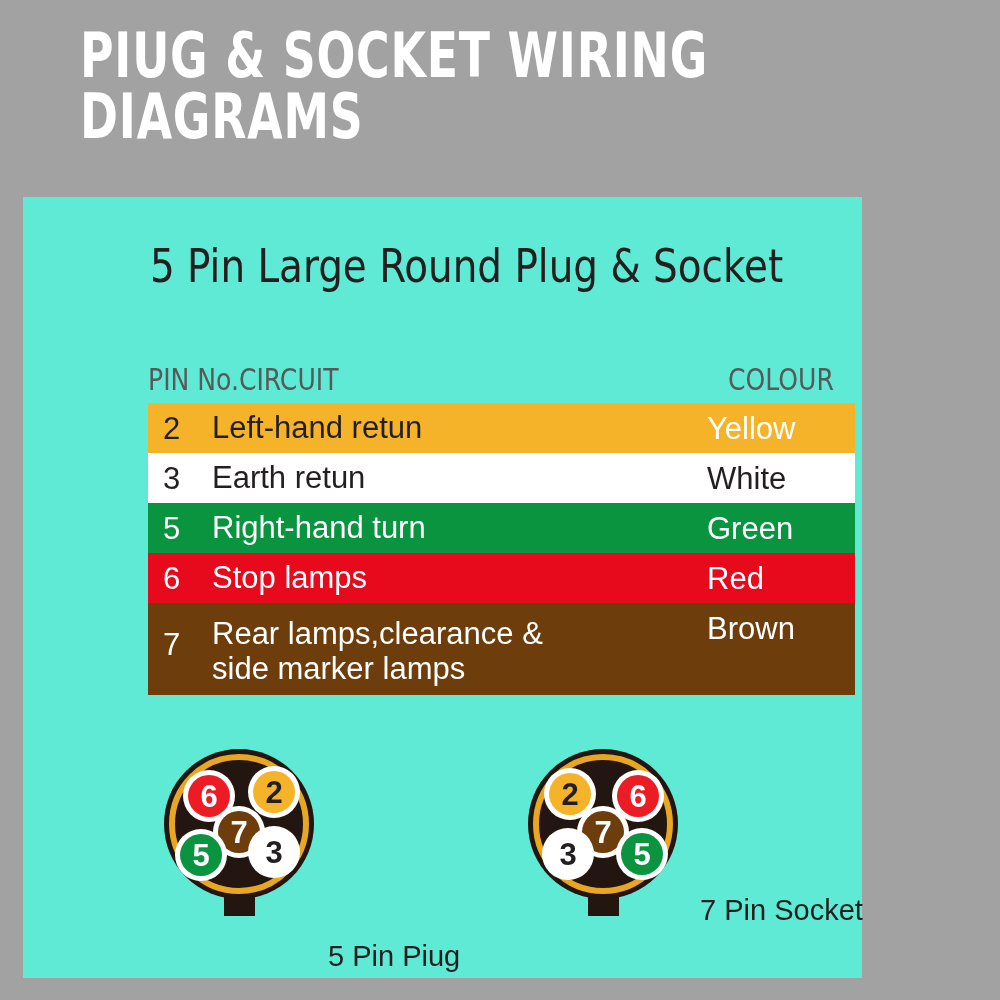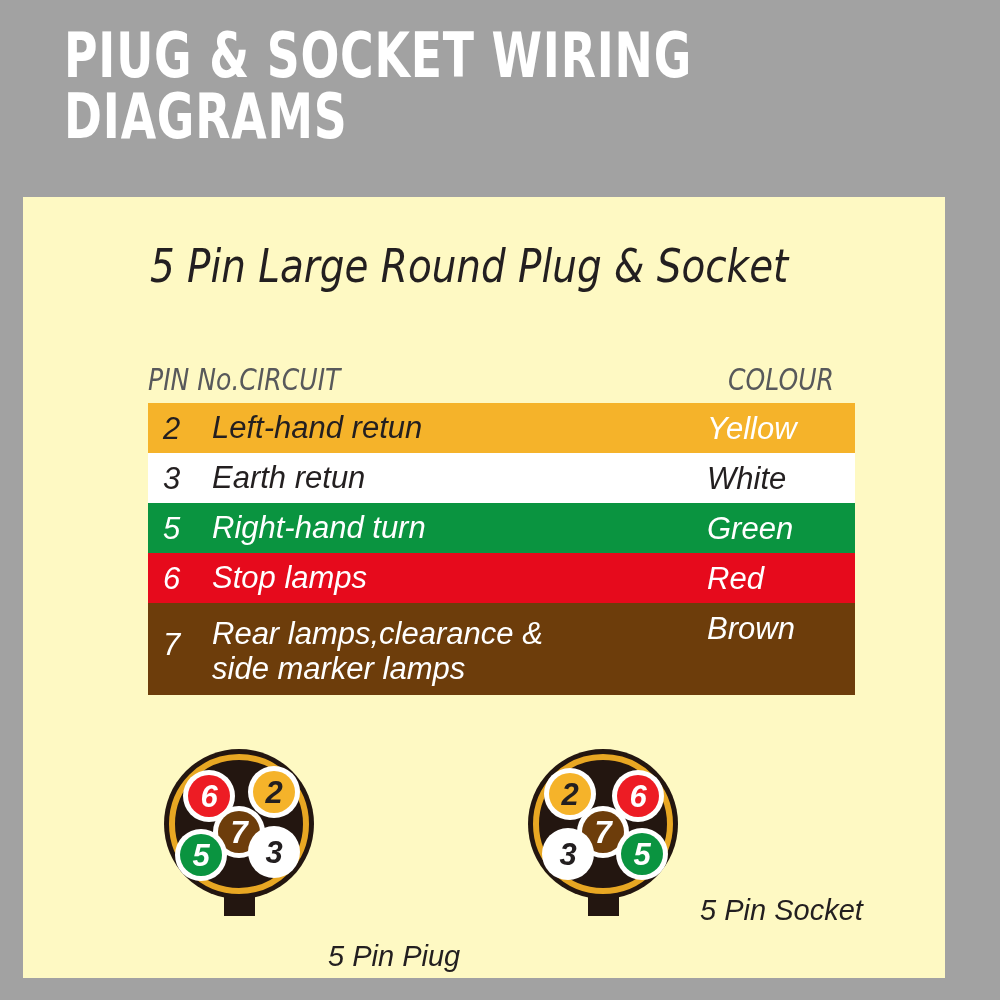--- a/index.html
+++ b/index.html
@@ -16,44 +16,43 @@
   }
 
   
   #banner {
     position: absolute;
     left: 0;
     top: 0;
     width: 1000px;
     height: 197px;
     box-sizing: border-box;
-    padding: 26px 0 0 64px;
+    padding: 26px 0 0 80px;
   }
   #banner-title {
     color: #ffffff;
     font-family: "DejaVu Sans Condensed", "Liberation Sans Narrow", "Liberation Sans", sans-serif;
     font-size: 62px;
     font-weight: 700;
     line-height: 0.98;
     letter-spacing: 1px;
     transform: scaleX(0.82);
     transform-origin: left top;
     white-space: pre-line;
     margin: 0;
   }
 
   
   #card {
     position: absolute;
     left: 23px;
     top: 197px;
-    width: 922px;
+    width: 839px;
     height: 781px;
-    background: #fef9c3;
-    font-style: italic;
+    background: #5eead4;
   }
 
   #card-title {
     position: absolute;
     left: 127px;
     top: 41px;
     font-family: "DejaVu Sans Condensed", "Liberation Sans Narrow", "Liberation Sans", sans-serif;
     font-size: 47px;
     color: #231f20;
     font-weight: 400;
@@ -275,17 +274,17 @@
               <circle cx="48" cy="106" r="26" fill="#ffffff"></circle>
               <circle cx="48" cy="106" r="21" fill="#ffffff"></circle>
               <text x="48" y="117" text-anchor="middle" font-family="&quot;Liberation Sans&quot;, sans-serif" font-size="31" font-weight="700" fill="#231f20">3</text>
             </g>
             <g>
               <circle cx="122" cy="106" r="26" fill="#ffffff"></circle>
               <circle cx="122" cy="106" r="21" fill="#0a9440"></circle>
               <text x="122" y="117" text-anchor="middle" font-family="&quot;Liberation Sans&quot;, sans-serif" font-size="31" font-weight="700" fill="#ffffff">5</text>
             </g>
           </svg></div>
-      <div class="conn-caption" id="caption-socket">5 Pin Socket</div>
+      <div class="conn-caption" id="caption-socket">7 Pin Socket</div>
     </div>
   </div>
 
 </div>
 
 </body></html>

